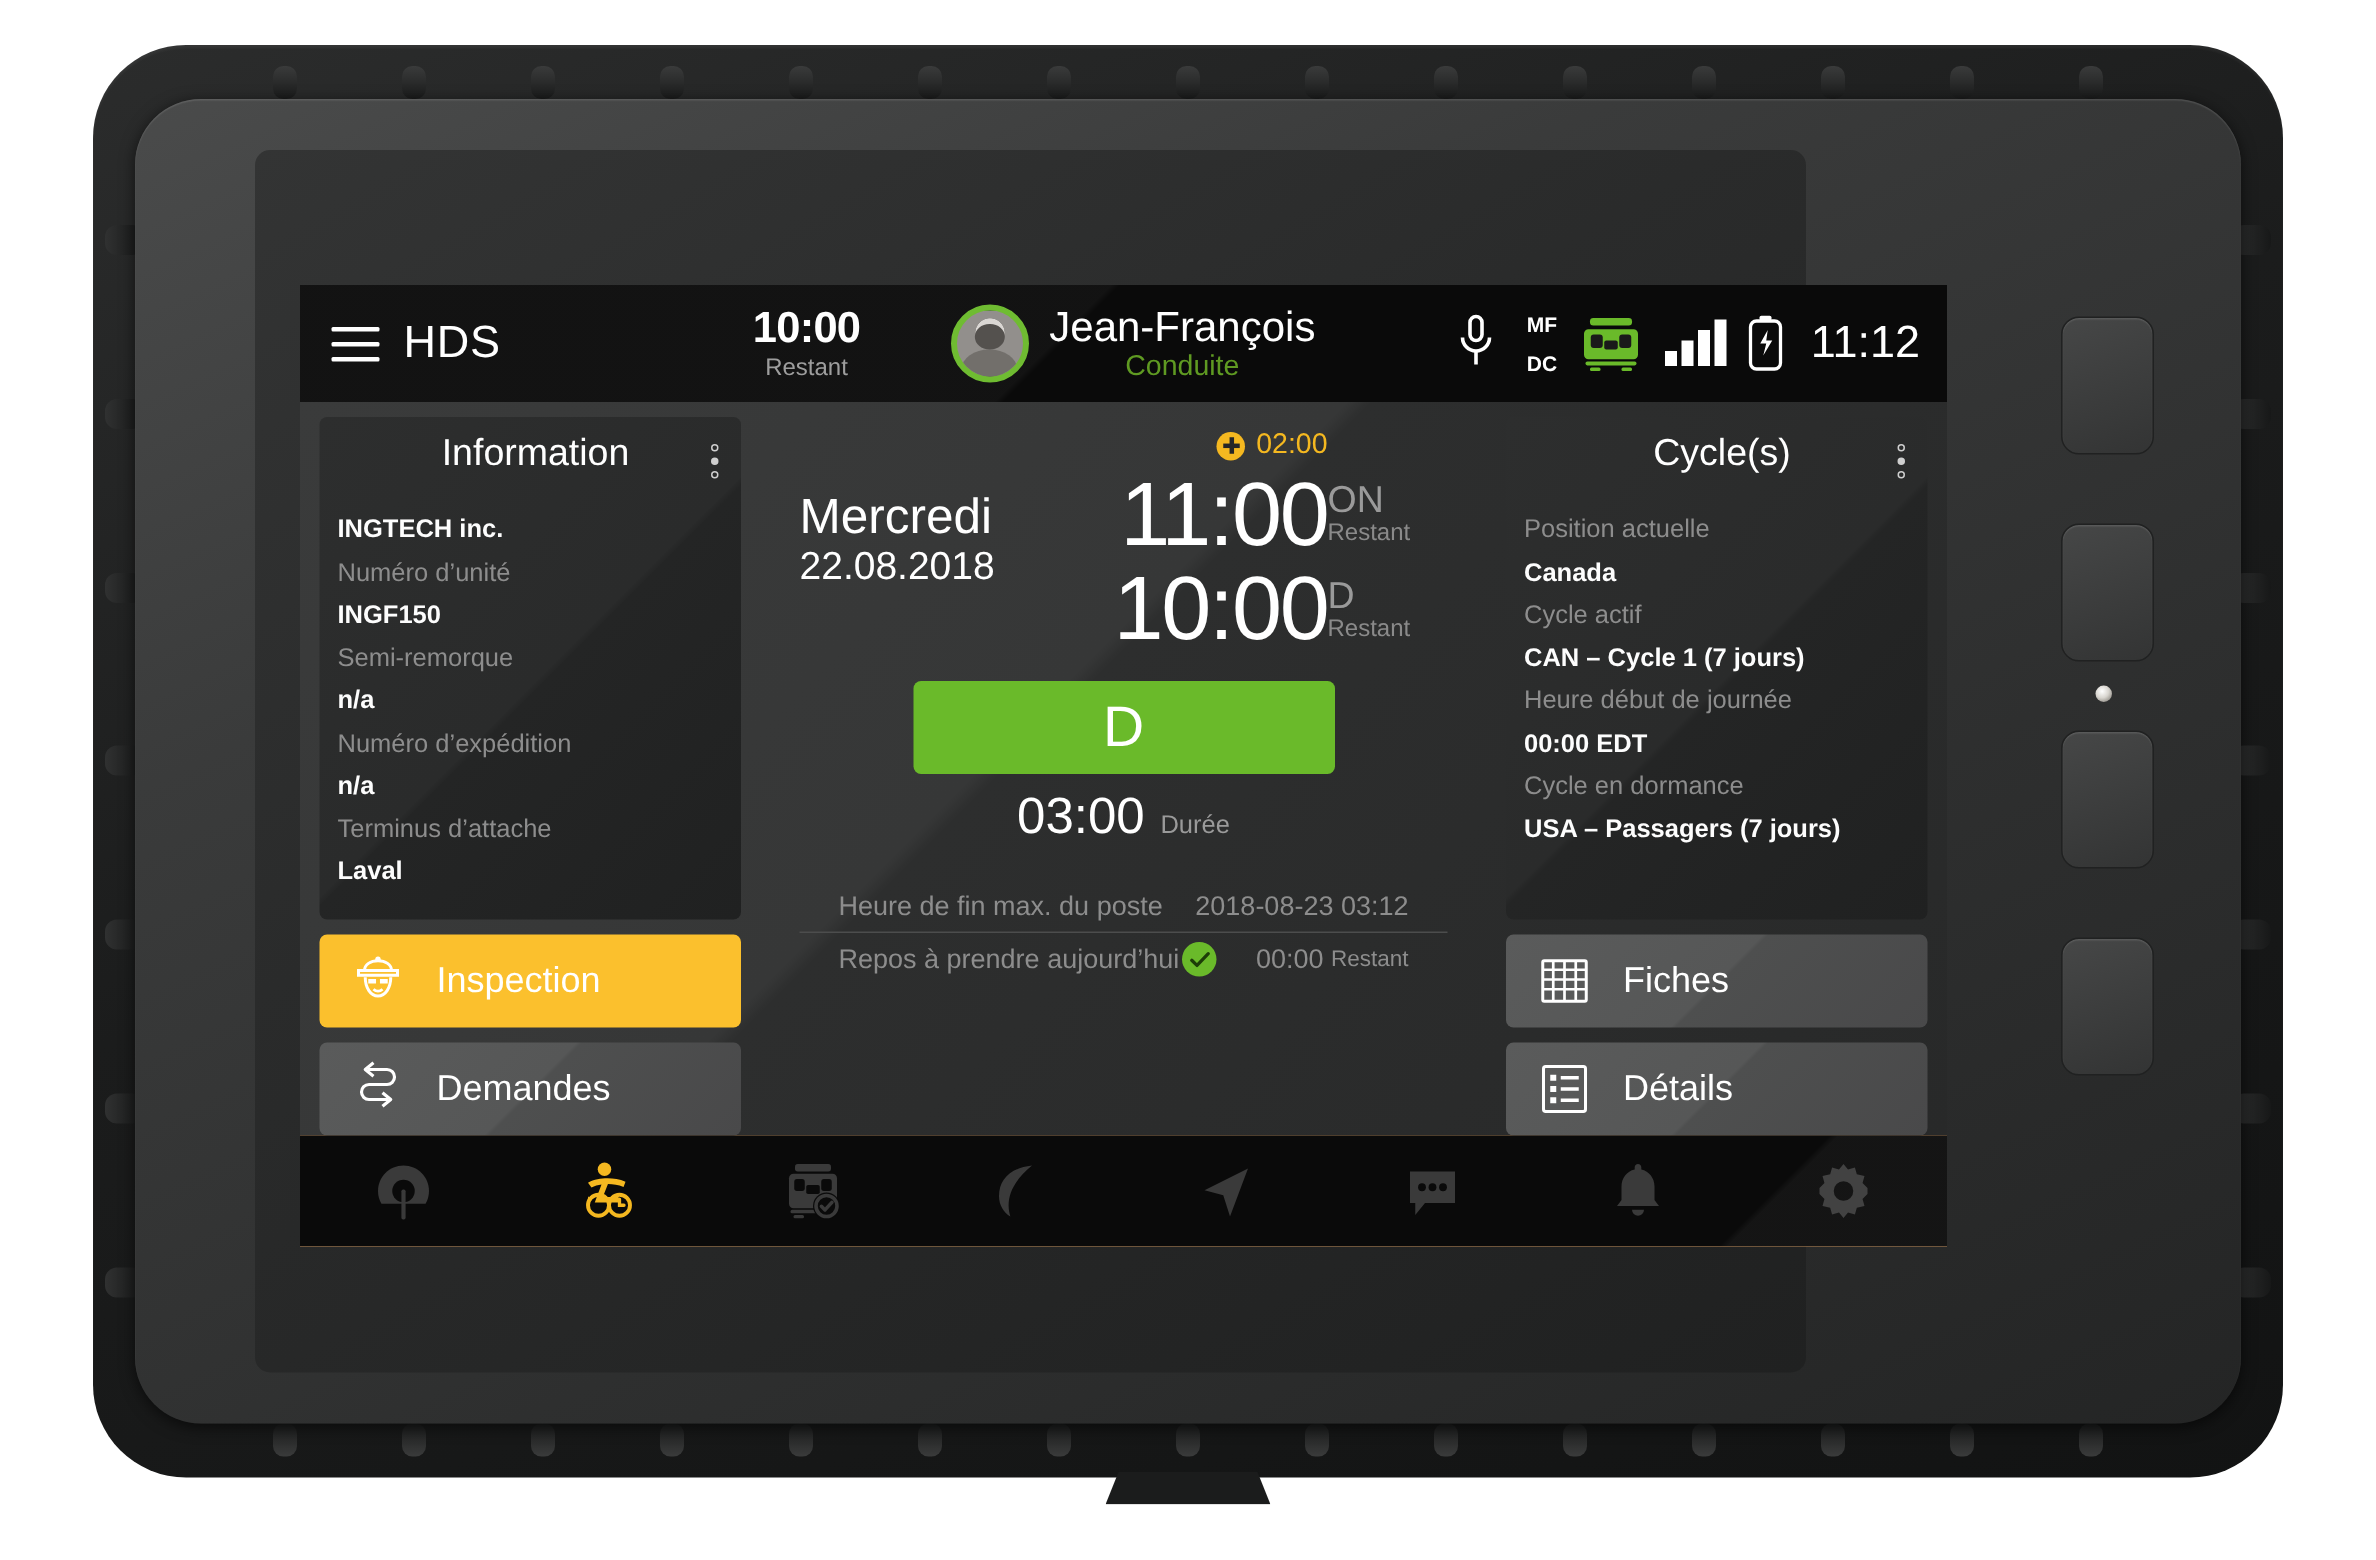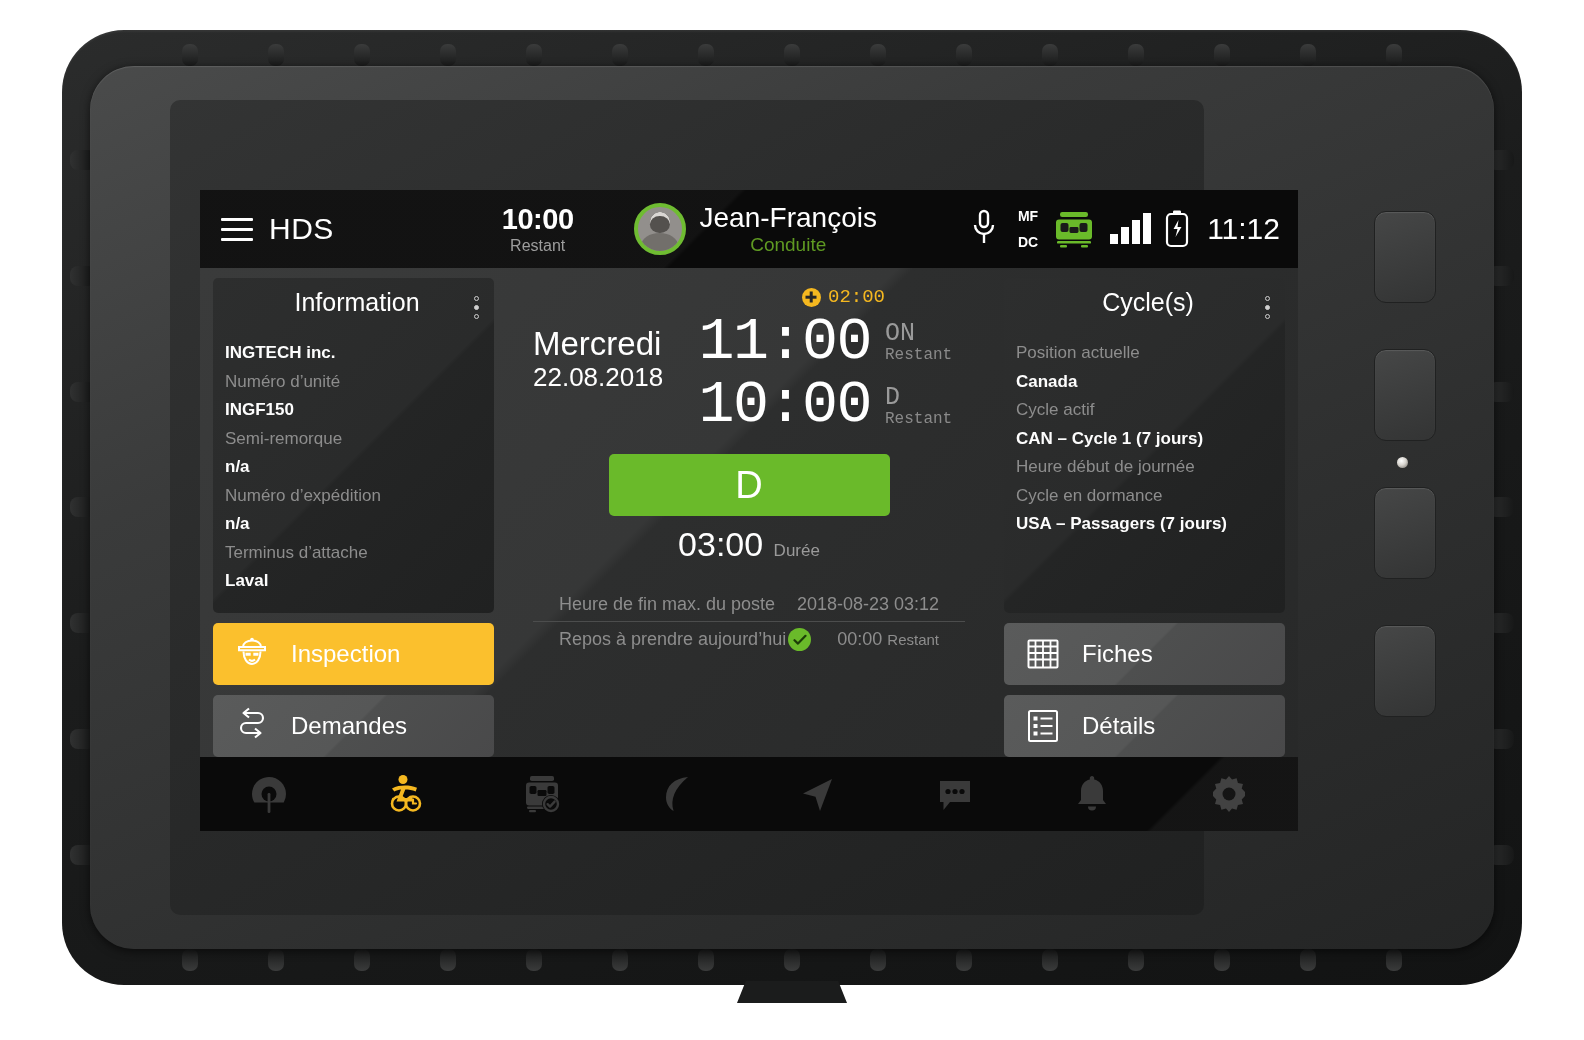--- a/index.html
+++ b/index.html
@@ -200,39 +200,39 @@
   
   .center {
     flex: 1; display:flex; flex-direction:column;
     padding: 12px 26px 0 26px; position:relative;
   }
   .clock-row { display:flex; align-items:flex-start; position:relative; }
   .date-block { margin-top: 36px; line-height:1.12; }
   .date-block .d1 { color:#fff; font-size:33px; }
   .date-block .d2 { color:#fff; font-size:26px; }
 
-  .times { margin-left:auto; position:relative; padding-top: 22px; font-family: Liberation Mono, monospace; }
+  .times { margin-left:auto; position:relative; padding-top: 22px; }
   .plus-badge {
     position:absolute; right: 80px; top: -4px;
     display:flex; align-items:center; gap:7px;
   }
   .plus-badge .circ {
     width:19px;height:19px;border-radius:50%;background:#f5b820;
     position:relative;
   }
   .plus-badge .circ::before,.plus-badge .circ::after{
     content:"";position:absolute;left:50%;top:50%;transform:translate(-50%,-50%);background:#262627;
   }
   .plus-badge .circ::before{width:11px;height:2.6px;}
   .plus-badge .circ::after{width:2.6px;height:11px;}
   .plus-badge .txt { color:#f5b820; font-size:19px; }
 
   .trow { display:flex; align-items:center; justify-content:flex-end; }
   .trow .tval { color:#fff; font-size:60px; font-weight:400; letter-spacing:-1.5px; line-height:1.02; }
-  .trow .tmeta { width:80px; margin-left:14px; line-height:1.08; }
+  .trow .tmeta { width:80px; margin-left:0; line-height:1.08; }
   .trow .tmeta .m1 { color:#9a9a9a; font-size:25px; }
   .trow .tmeta .m2 { color:#8a8a8a; font-size:16px; }
 
   .status-btn {
     margin: 18px auto 0 auto;
     width: 281px; height: 62px;
     background:#6aba2a; border-radius:5px;
     display:flex; align-items:center; justify-content:center;
     color:#fff; font-size:38px; cursor:pointer;
   }
@@ -526,20 +526,21 @@
               <i></i>
               <i></i>
             </div>
         </div>
         <div class="kv">
           <div class="lbl">Position actuelle</div>
           <div class="val">Canada</div>
           <div class="lbl">Cycle actif</div>
           <div class="val">CAN – Cycle 1 (7 jours)</div>
           <div class="lbl">Heure début de journée</div>
+          <div class="val">00:00 EDT</div>
           <div class="lbl">Cycle en dormance</div>
           <div class="val">USA – Passagers (7 jours)</div>
         </div>
       </div>
 
       <div class="btn neutral">
         <div class="bico">
           <svg width="38" height="38" viewBox="0 0 38 38" fill="none" stroke="#fff" stroke-width="2">
             <rect x="4.5" y="5.5" width="29" height="27" rx="1"></rect>
             <path d="M4.5 11.5h29M4.5 18h29M4.5 24.5h29M11.5 5.5v27M19 5.5v27M26.5 5.5v27" stroke-width="1.8"></path>

